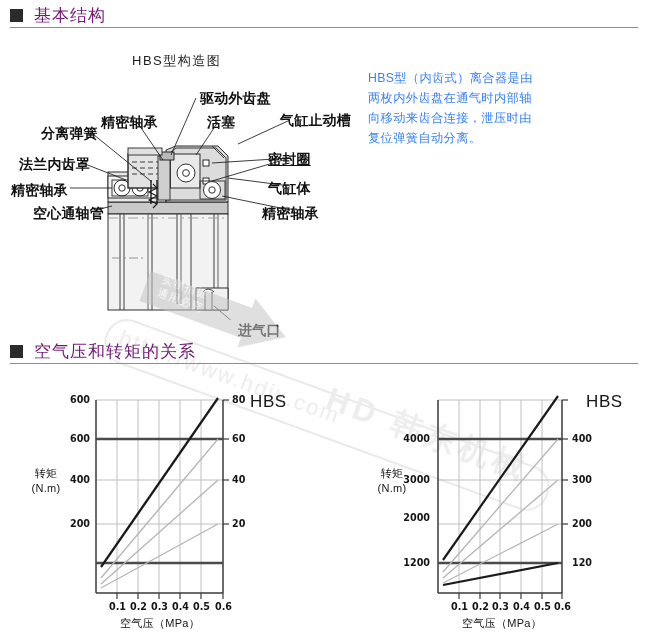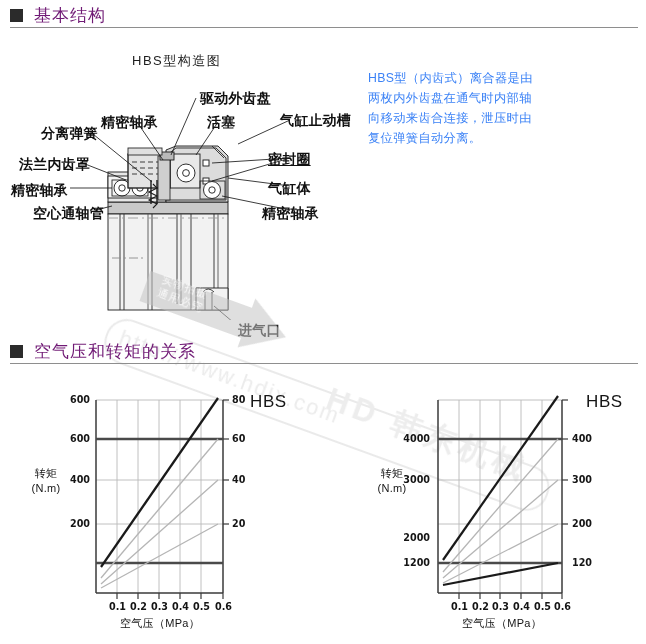--- a/index.html
+++ b/index.html
@@ -356,21 +356,21 @@
         <line x1="113" y1="205" x2="113" y2="211"></line>
         <line x1="134" y1="205" x2="134" y2="211"></line>
         <line x1="154" y1="205" x2="154" y2="211"></line>
         <line x1="175" y1="205" x2="175" y2="211"></line>
         <line x1="196" y1="205" x2="196" y2="211"></line>
         <line x1="216" y1="205" x2="216" y2="211"></line>
       </g>
     </svg>
     <div class="tick l" style="left:40px;top:45px;width:44px;">4000</div>
     <div class="tick l" style="left:40px;top:86px;width:44px;">3000</div>
-    <div class="tick l" style="left:40px;top:144px;width:44px;">2000</div>
+    <div class="tick l" style="left:40px;top:124px;width:44px;">2000</div>
     <div class="tick l" style="left:40px;top:169px;width:44px;">1200</div>
     <div class="tick" style="left:226px;top:45px;">400</div>
     <div class="tick" style="left:226px;top:86px;">300</div>
     <div class="tick" style="left:226px;top:130px;">200</div>
     <div class="tick" style="left:226px;top:169px;">120</div>
     <div class="tick" style="left:105px;top:213px;">0.1</div>
     <div class="tick" style="left:126px;top:213px;">0.2</div>
     <div class="tick" style="left:146px;top:213px;">0.3</div>
     <div class="tick" style="left:167px;top:213px;">0.4</div>
     <div class="tick" style="left:188px;top:213px;">0.5</div>

